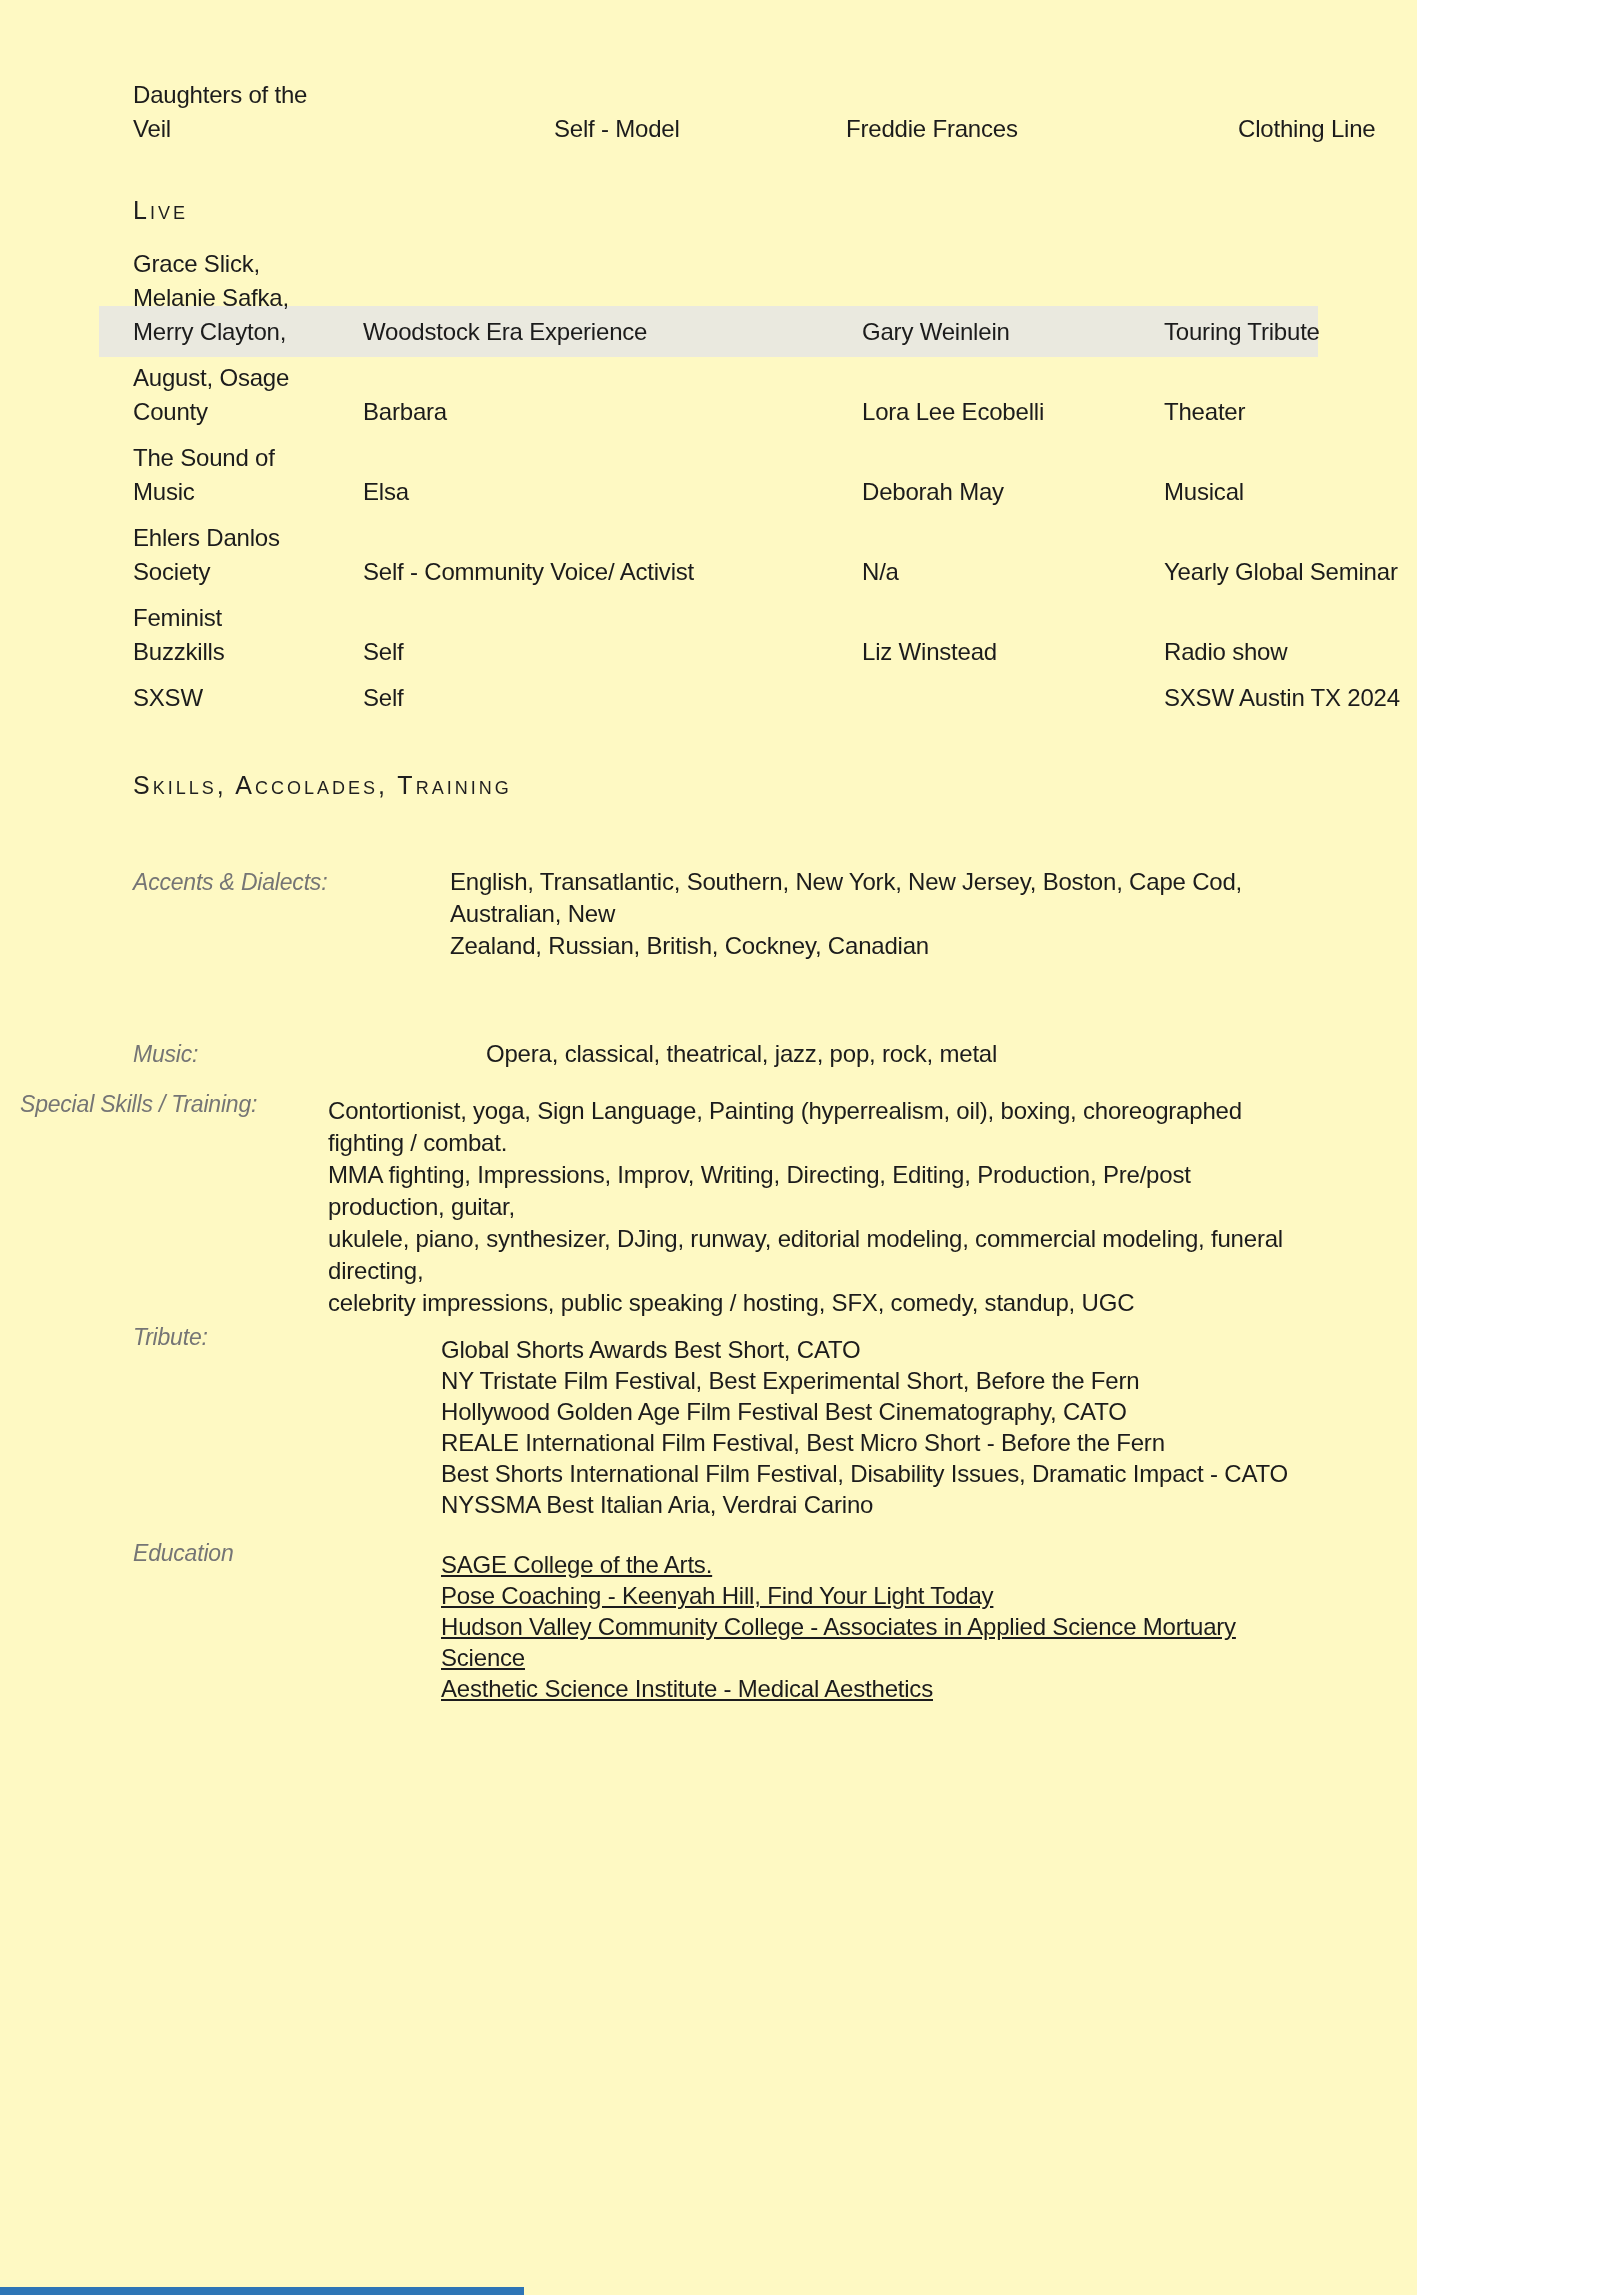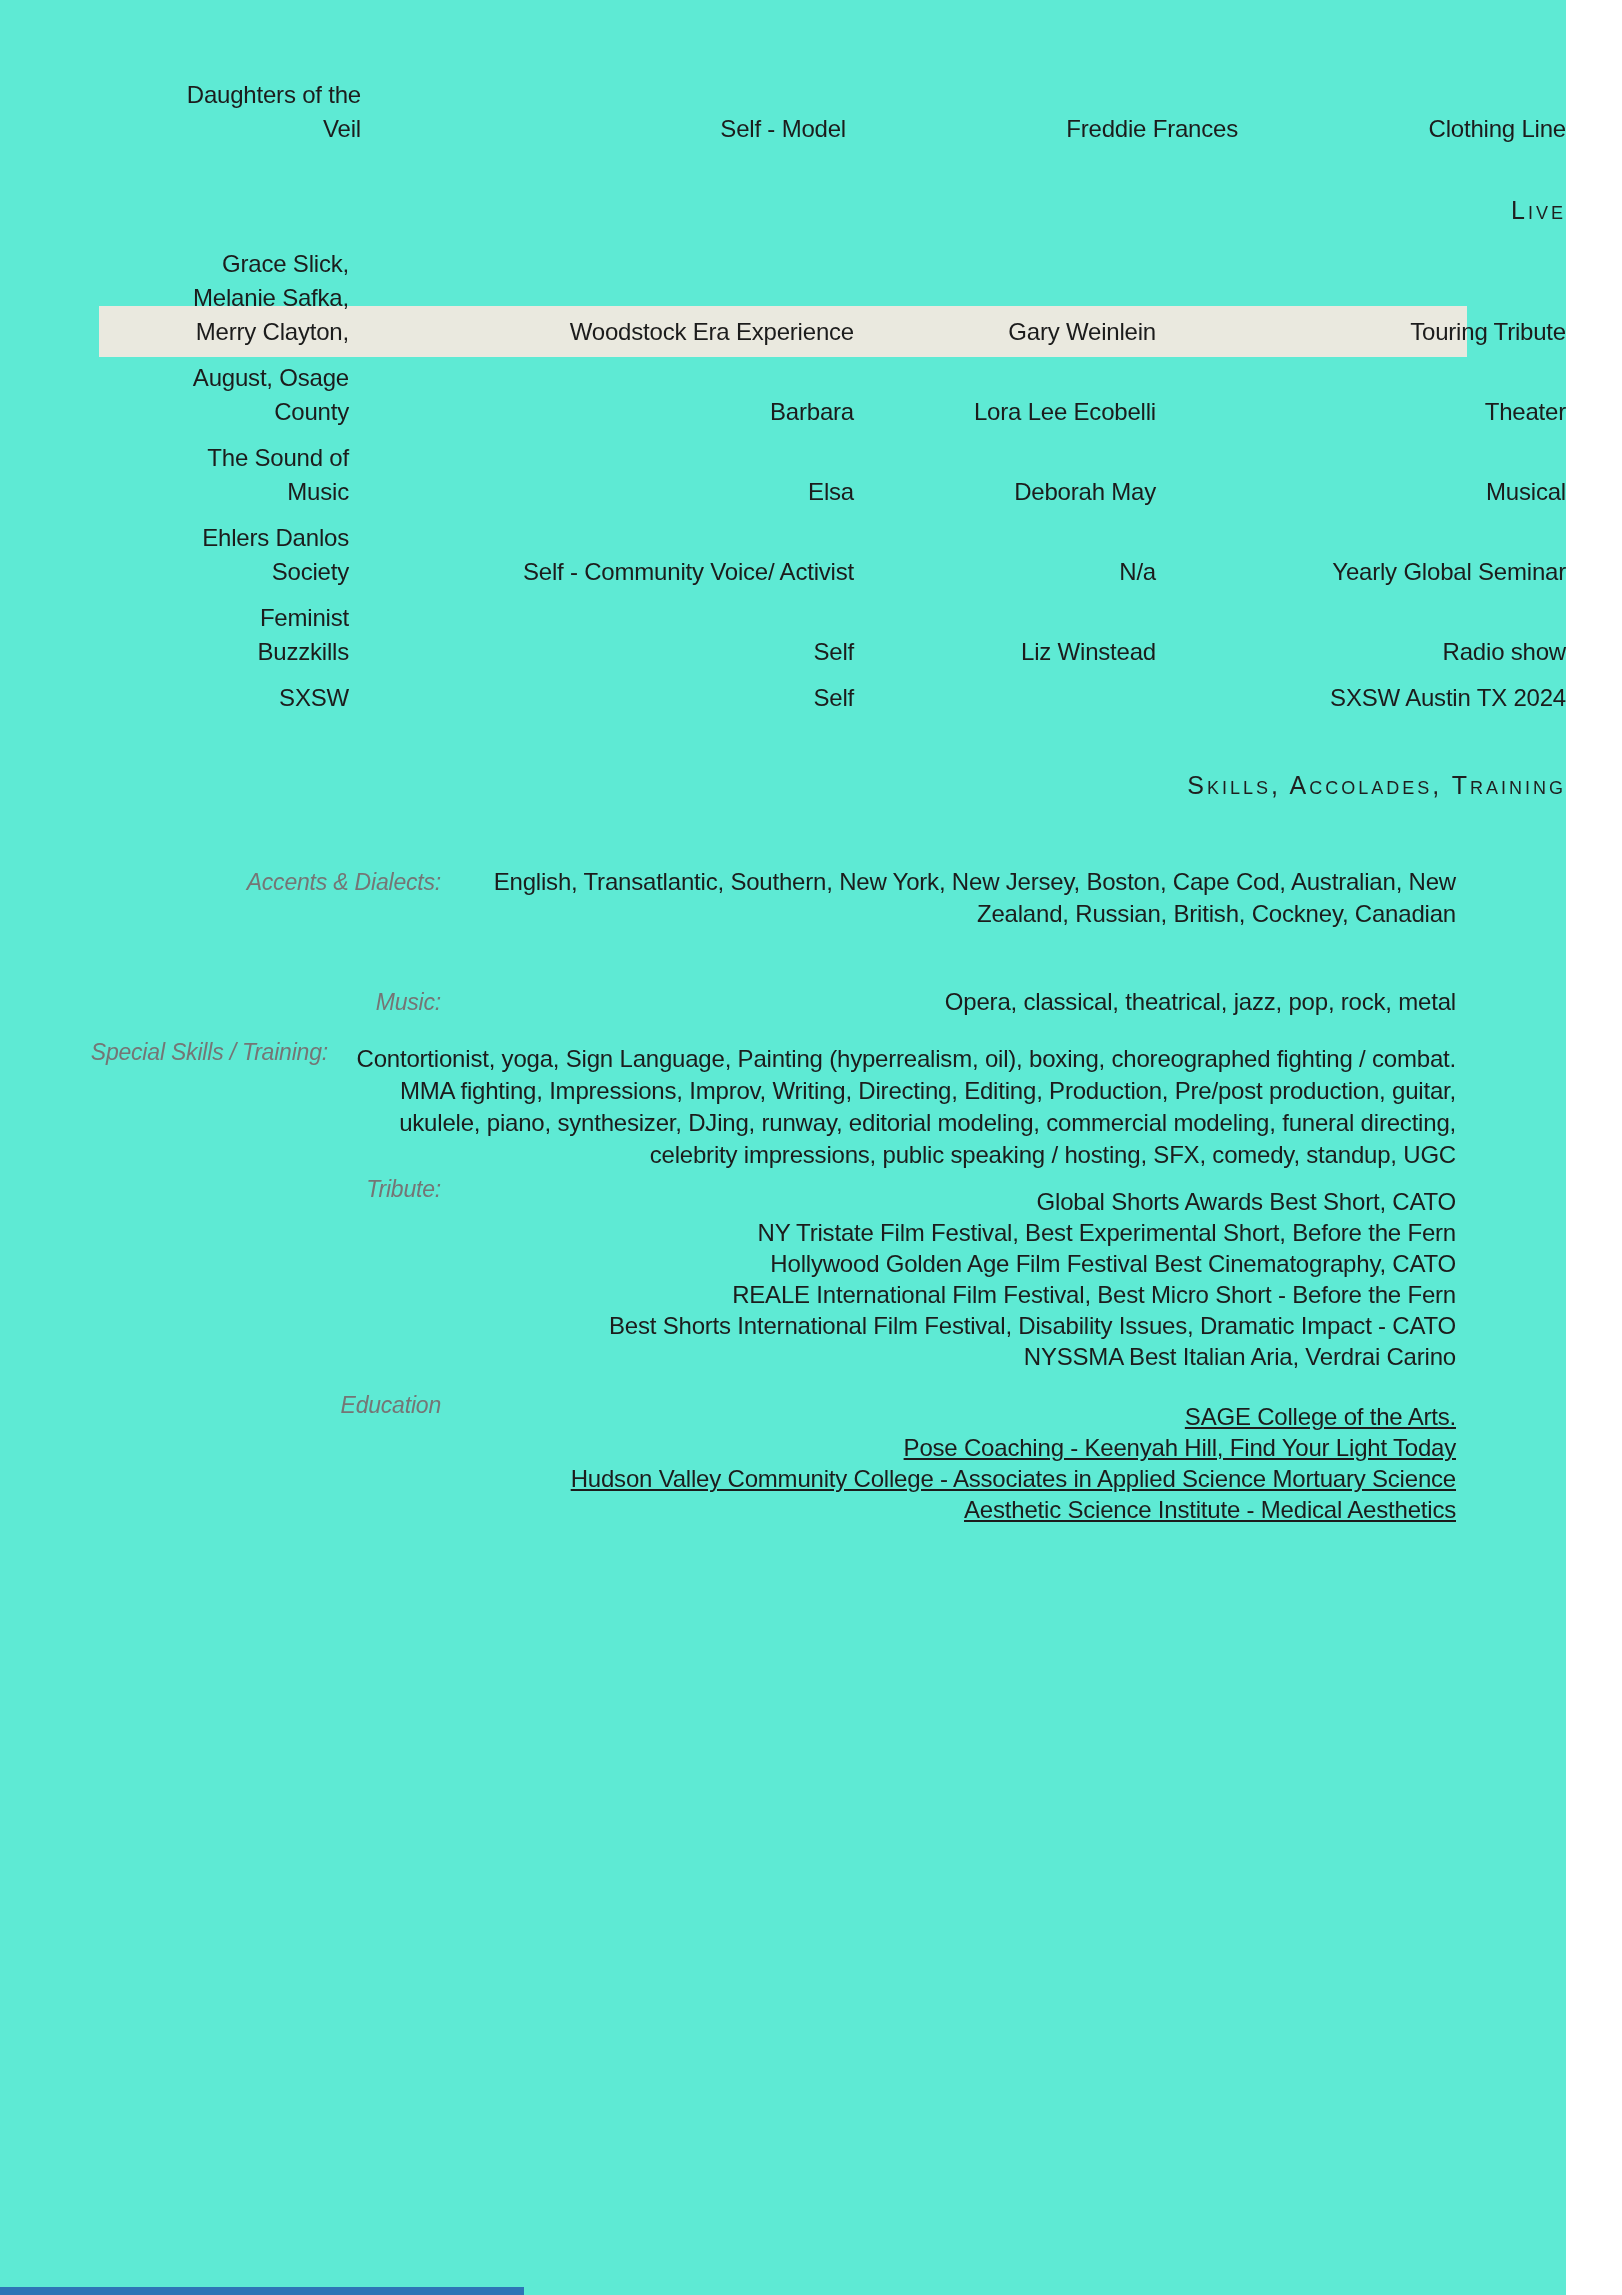--- a/index.html
+++ b/index.html
@@ -1,26 +1,25 @@
 <!DOCTYPE html>
 <html style="font-size:13.5px"><head>
 <meta charset="utf-8">
 <style>
   html, body { margin: 0; padding: 0; background: #ffffff; }
   .page {
     position: relative;
     z-index: 0;
-    width: 1566px;
+    width: 1417px;
     height: 2295px;
-    background: #5eead4;
+    background: #fef9c3;
     overflow: hidden;
     font-family: "Liberation Sans", sans-serif;
     color: #1c1c1c;
     letter-spacing: -0.2px;
-    text-align: right;
   }
   .pre { white-space: pre-line; }
 
   
   .top-table { padding-top: 78px; }
   .trow {
     display: grid;
     grid-template-columns: 421px 292px 392px auto;
     padding-left: 133px;
     align-items: end;
@@ -74,21 +73,21 @@
     font-size: 24px;
     line-height: 32px;
     align-items: start;
   }
   .srow .label {
     font-style: italic;
     color: #757575;
     font-size: 23px;
   }
   .srow-accents  { margin-top: 63px; gap: 9px; }
-  .srow-music    { margin-top: 56px; }
+  .srow-music    { margin-top: 76px; gap: 45px; }
   .srow-special  { margin-top: 18.6px; padding-left: 20px; }
   .srow-awards   { margin-top: 1.7px; }
   .srow-education{ margin-top: 17px; }
   .srow-special  .value { padding-top: 6.8px; }
   .srow-awards   .value { padding-top: 13.5px; line-height: 31px; }
   .srow-education .value{ padding-top: 12px; line-height: 31px; text-decoration: underline; }
 
   
   .accent-bar {
     position: absolute;

